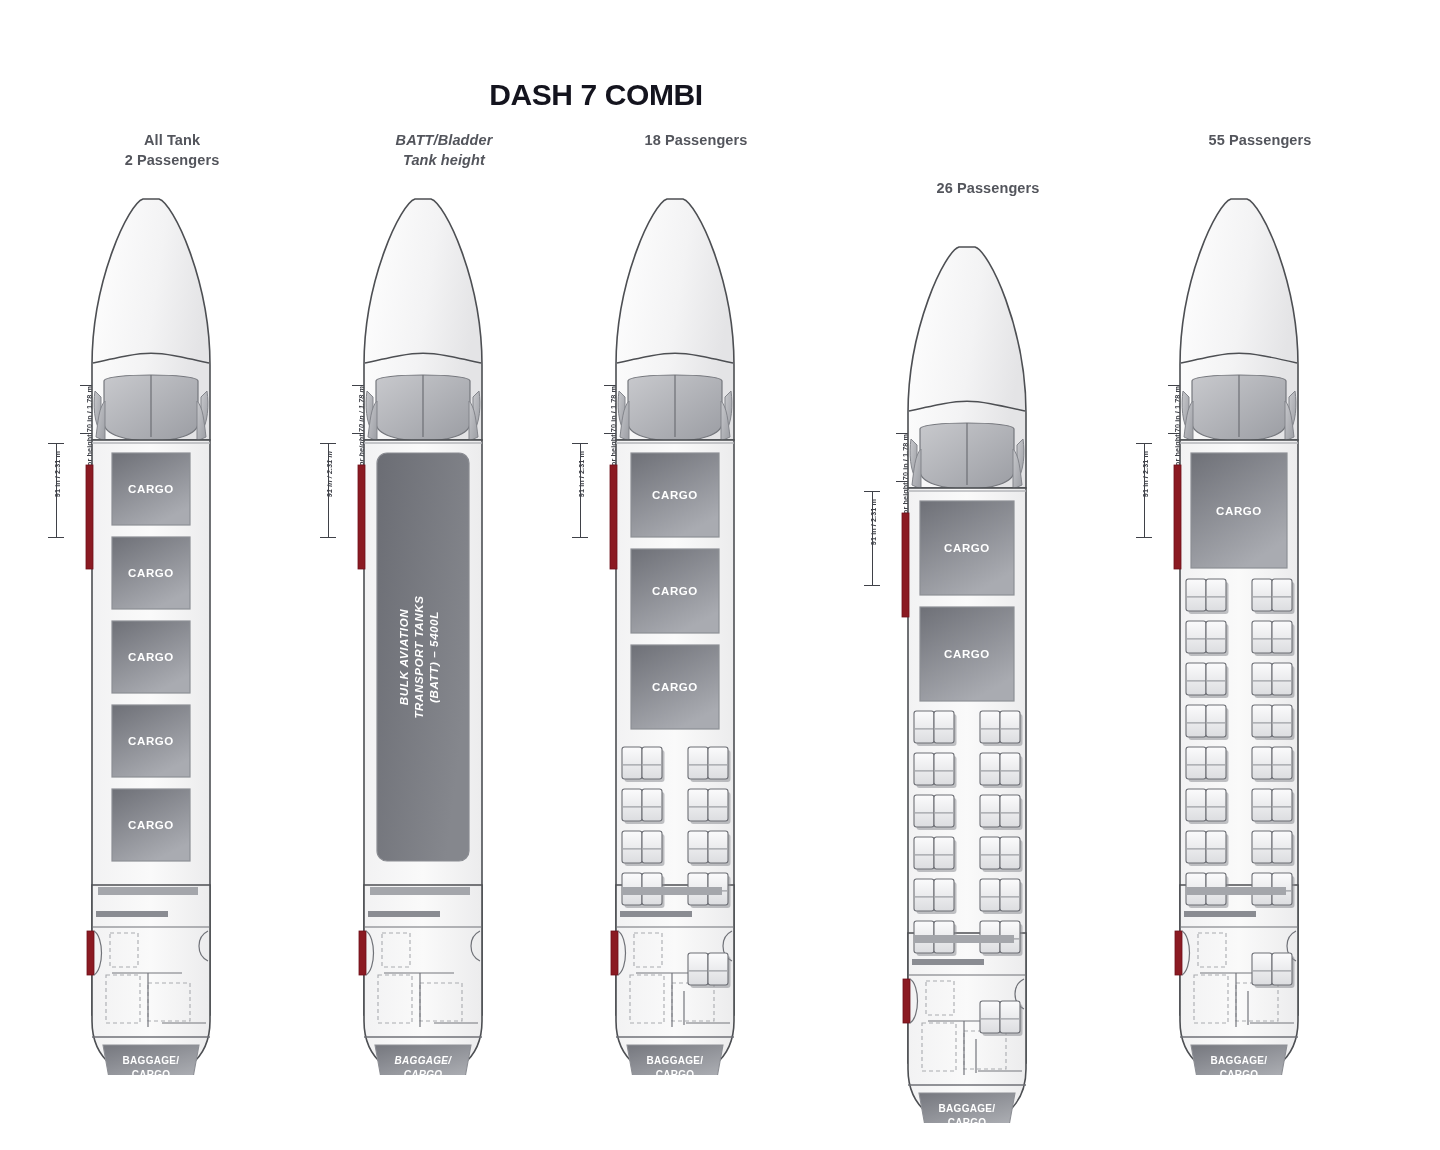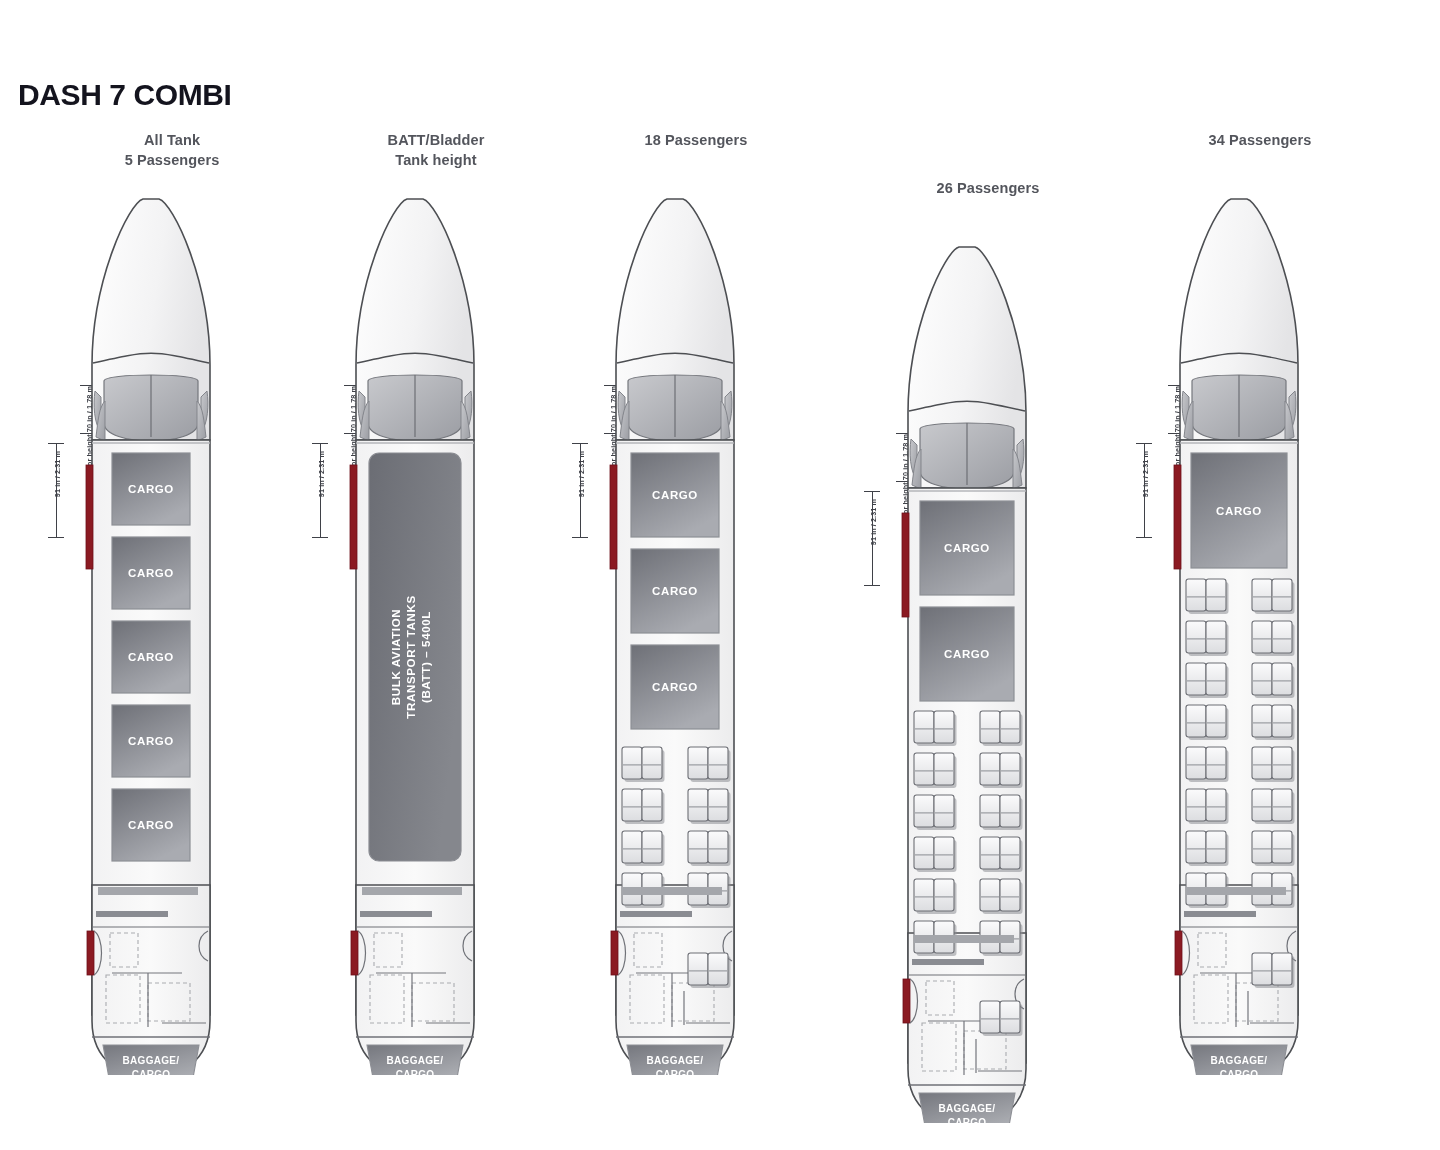--- a/index.html
+++ b/index.html
@@ -2,22 +2,22 @@
 <html><head>
 <meta charset="utf-8">
 <style>
   html,body{margin:0;padding:0;}
   body{
     width:1440px;height:1150px;background:#ffffff;
     font-family:"Liberation Sans", sans-serif;
     color:#4d4f53;overflow:hidden;position:relative;
   }
   #title{
-    position:absolute;top:78px;left:0;width:1192px;
-    font-size:30px;font-weight:bold;letter-spacing:-0.4px;color:#14141e;padding-left:18px;
+    position:absolute;top:78px;left:0;width:1192px;text-align:center;
+    font-size:30px;font-weight:bold;letter-spacing:-0.4px;color:#14141e;
   }
   .col{position:absolute;top:130px;width:288px;height:1000px;}
   .col-head{
     text-align:center;font-size:14.5px;font-weight:bold;color:#53555c;
     line-height:20px;letter-spacing:0.1px;
   }
   .plane{position:absolute;left:0;top:55px;width:288px;height:890px;}
   .dims{position:absolute;left:0;top:255px;width:80px;height:170px;}
   .dim-v{
     position:absolute;writing-mode:vertical-rl;transform:rotate(180deg);
@@ -47,21 +47,21 @@
 </style>
 </head>
 <body>
 
 <div id="title">DASH 7 COMBI</div>
 
 <div id="columns-root">
     <div class="col" style="left: 28px;">
       <div class="col-head">
         <div>All Tank</div>
-        <div>5 Passengers</div>
+        <div>2 Passengers</div>
       </div>
       <div class="dims">
         <div class="dim-v" style="left: 58px; top: 1px;">Door height
 70 in / 1.78 m</div>
         <div class="dim-v" style="left: 26px; top: 66px;">91 in / 2.31 m</div>
         <div class="cargo-door-lbl" style="left: 68px; top: 55px;">Cargo Door</div>
         <div class="tick" style="left: 52px; top: 0px; width: 16px;"></div>
         <div class="tick" style="left: 52px; top: 48px; width: 16px;"></div>
         <div class="tick" style="left: 20px; top: 58px; width: 16px;"></div>
         <div class="tick" style="left: 20px; top: 152px; width: 16px;"></div>
@@ -155,21 +155,21 @@
         </g>
         <g>
           <path d="M 80 916 L 166 916 L 157 960 L 89 960 Z" fill="url(#bg0)" stroke="#8d8f95" stroke-width="1.1"></path>
           <text x="123" y="935" class="bg-txt">BAGGAGE/</text>
           <text x="123" y="949" class="bg-txt">CARGO</text>
         </g>
         <line x1="64" y1="908" x2="182" y2="908" stroke="#6f7177" stroke-width="1.3"></line>
         <line x1="64" y1="852" x2="182" y2="852" stroke="#6f7177" stroke-width="1.3"></line>
       </svg>
     </div>
-    <div class="col" style="left: 292px;">
+    <div class="col" style="left: 300px; font-style: italic;">
       <div class="col-head">
         <div>BATT/Bladder</div>
         <div>Tank height</div>
       </div>
       <div class="dims">
         <div class="dim-v" style="left: 58px; top: 1px;">Door height
 70 in / 1.78 m</div>
         <div class="dim-v" style="left: 26px; top: 66px;">91 in / 2.31 m</div>
         <div class="cargo-door-lbl" style="left: 68px; top: 55px;">Cargo Door</div>
         <div class="tick" style="left: 52px; top: 0px; width: 16px;"></div>
@@ -594,21 +594,21 @@
           <path d="M 80 916 L 166 916 L 157 960 L 89 960 Z" fill="url(#bg3)" stroke="#8d8f95" stroke-width="1.1"></path>
           <text x="123" y="935" class="bg-txt">BAGGAGE/</text>
           <text x="123" y="949" class="bg-txt">CARGO</text>
         </g>
         <line x1="64" y1="908" x2="182" y2="908" stroke="#6f7177" stroke-width="1.3"></line>
         <line x1="64" y1="852" x2="182" y2="852" stroke="#6f7177" stroke-width="1.3"></line>
       </svg>
     </div>
     <div class="col" style="left: 1116px;">
       <div class="col-head">
-        <div>34 Passengers</div>
+        <div>55 Passengers</div>
       </div>
       <div class="dims">
         <div class="dim-v" style="left: 58px; top: 1px;">Door height
 70 in / 1.78 m</div>
         <div class="dim-v" style="left: 26px; top: 66px;">91 in / 2.31 m</div>
         <div class="cargo-door-lbl" style="left: 68px; top: 55px;">Cargo Door</div>
         <div class="tick" style="left: 52px; top: 0px; width: 16px;"></div>
         <div class="tick" style="left: 52px; top: 48px; width: 16px;"></div>
         <div class="tick" style="left: 20px; top: 58px; width: 16px;"></div>
         <div class="tick" style="left: 20px; top: 152px; width: 16px;"></div>

